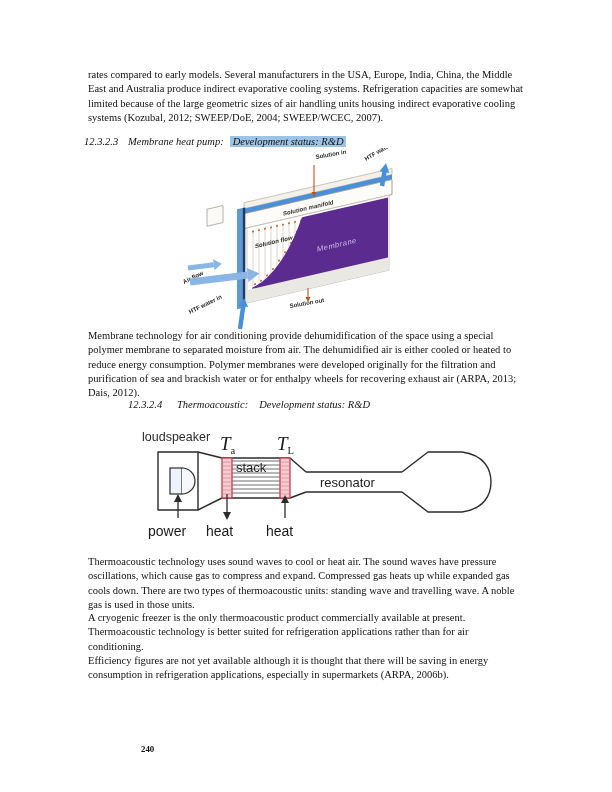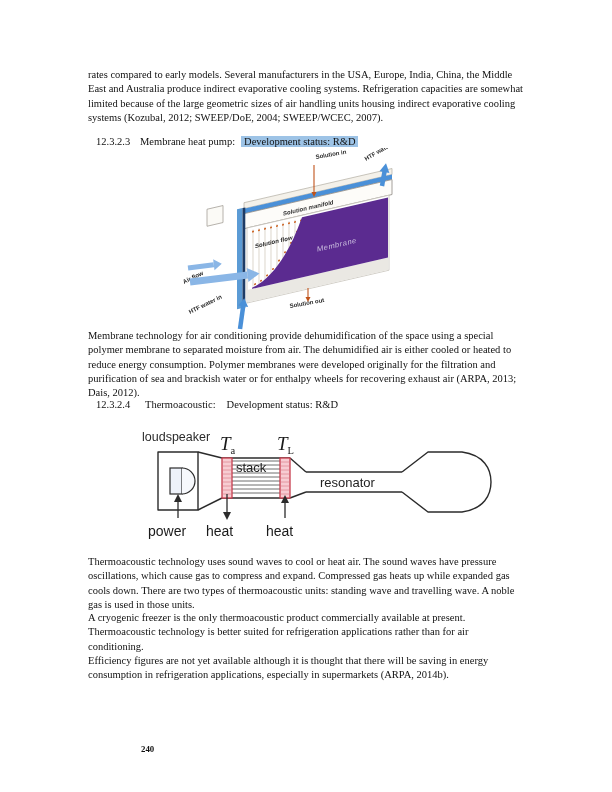--- a/index.html
+++ b/index.html
@@ -5,26 +5,26 @@
   html,body{margin:0;padding:0;background:#ffffff;}
   .page{
     position:relative;width:612px;height:792px;background:#ffffff;overflow:hidden;
     font-family:"Liberation Serif", serif;color:#111;
   }
   .para{
     position:absolute;left:88px;width:438px;
     font-size:10.5px;line-height:14.3px;text-align:left;
   }
   .heading{
-    position:absolute;left:96px;width:438px;
-    font-size:10.5px;white-space:nowrap;
+    position:absolute;left:84px;width:438px;
+    font-size:10.5px;font-style:italic;white-space:nowrap;
   }
   .h-num{display:inline-block;}
   .h1-num{width:44px;}
-  .h2-num{width:49px;}
+  .h2-num{width:49px;margin-left:44px;}
   .h1-status{margin-left:6px;background:#9dc3e6;padding:0 3px;}
   .h2-status{margin-left:11px;}
   .fig{position:absolute;}
   .footer-pagenum{
     position:absolute;left:108px;top:744px;
     font-size:8.8px;font-weight:bold;margin-left:33px;
   }
   .footer-title{
     position:absolute;left:193px;top:744px;
     font-size:8.8px;font-weight:bold;
@@ -226,17 +226,17 @@
       </g>
     </g>
 
     <text x="8" y="112" font-size="14" fill="#1a1a1a" class="svg-label">power</text>
     <text x="66" y="112" font-size="14" fill="#1a1a1a" class="svg-label">heat</text>
     <text x="126" y="112" font-size="14" fill="#1a1a1a" class="svg-label">heat</text>
   </svg>
 
   <div class="para" style="top:555px;">Thermoacoustic technology uses sound waves to cool or heat air. The sound waves have pressure oscillations, which cause gas to compress and expand. Compressed gas heats up while expanded gas cools down. There are two types of thermoacoustic units: standing wave and travelling wave. A noble gas is used in those units.</div>
   <div class="para" style="top:611px;">A cryogenic freezer is the only thermoacoustic product commercially available at present. Thermoacoustic technology is better suited for refrigeration applications rather than for air conditioning.</div>
-  <div class="para" style="top:654px;">Efficiency figures are not yet available although it is thought that there will be saving in energy consumption in refrigeration applications, especially in supermarkets (ARPA, 2014b).</div>
+  <div class="para" style="top:654px;">Efficiency figures are not yet available although it is thought that there will be saving in energy consumption in refrigeration applications, especially in supermarkets (ARPA, 2006b).</div>
 
   <div class="footer-pagenum">240</div>
 
 </div>
 
 </body></html>

